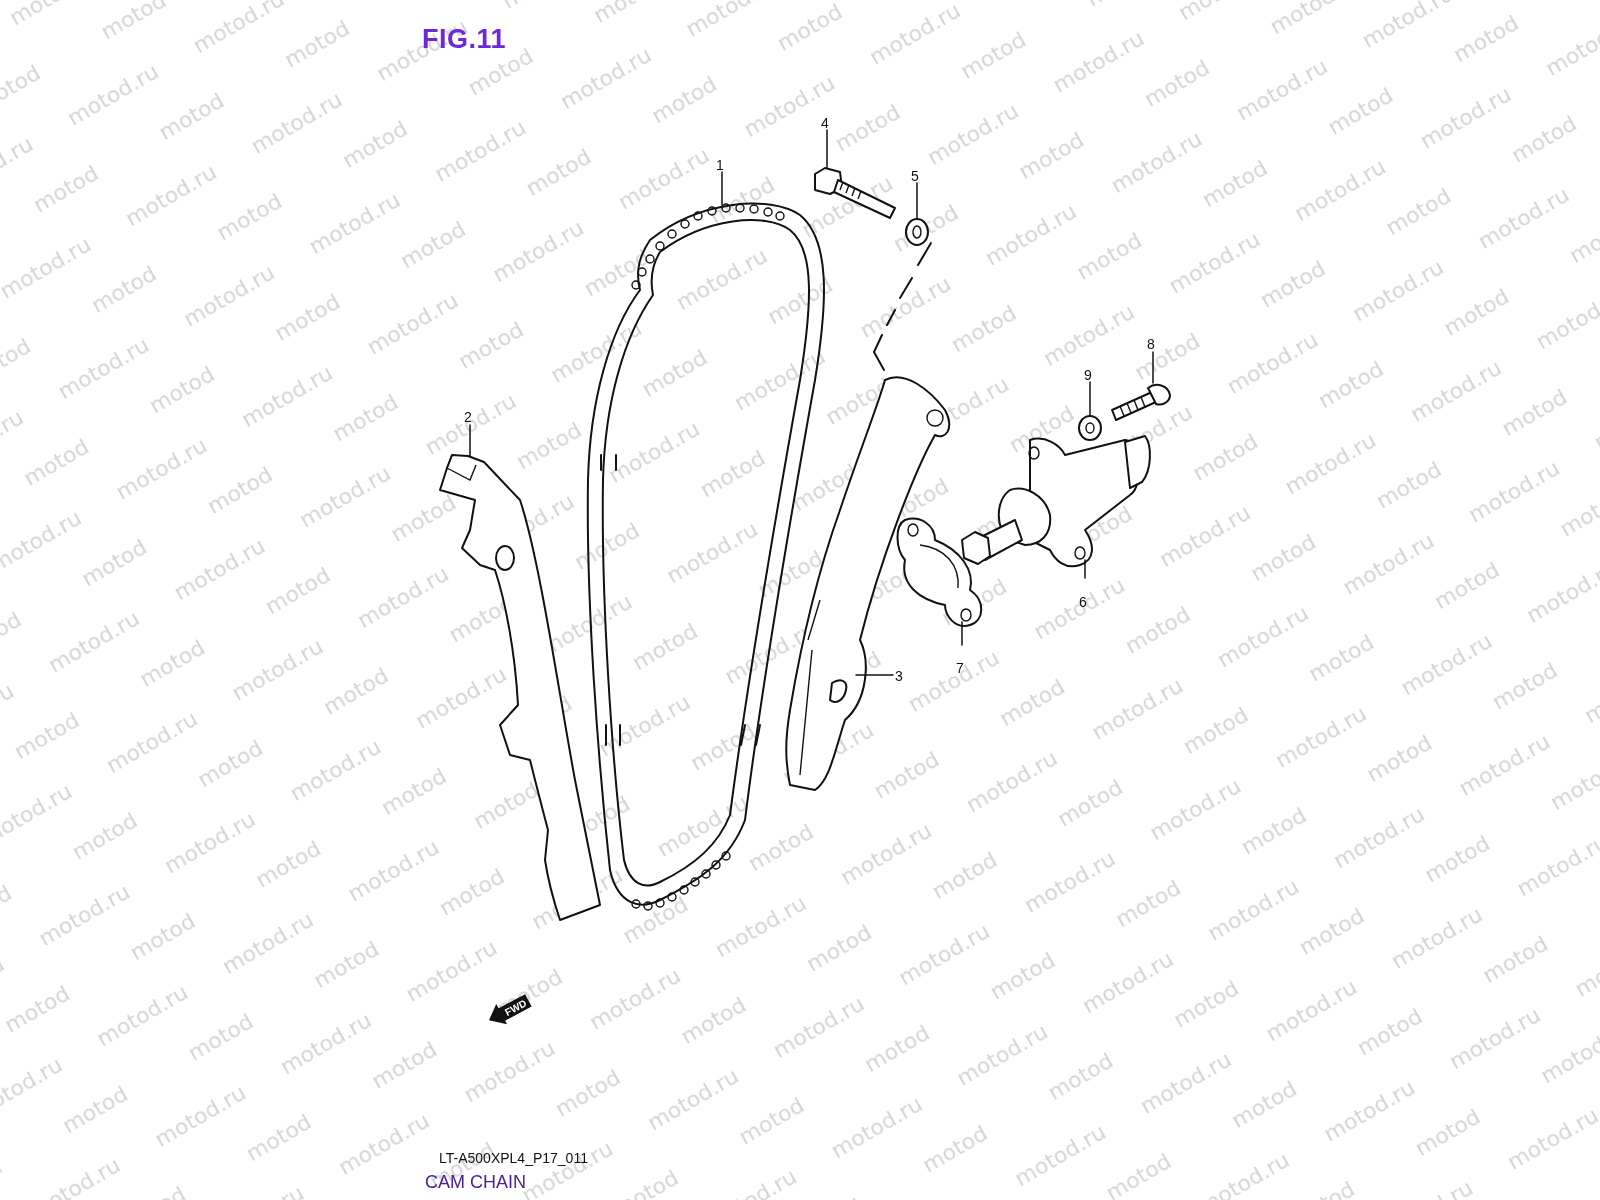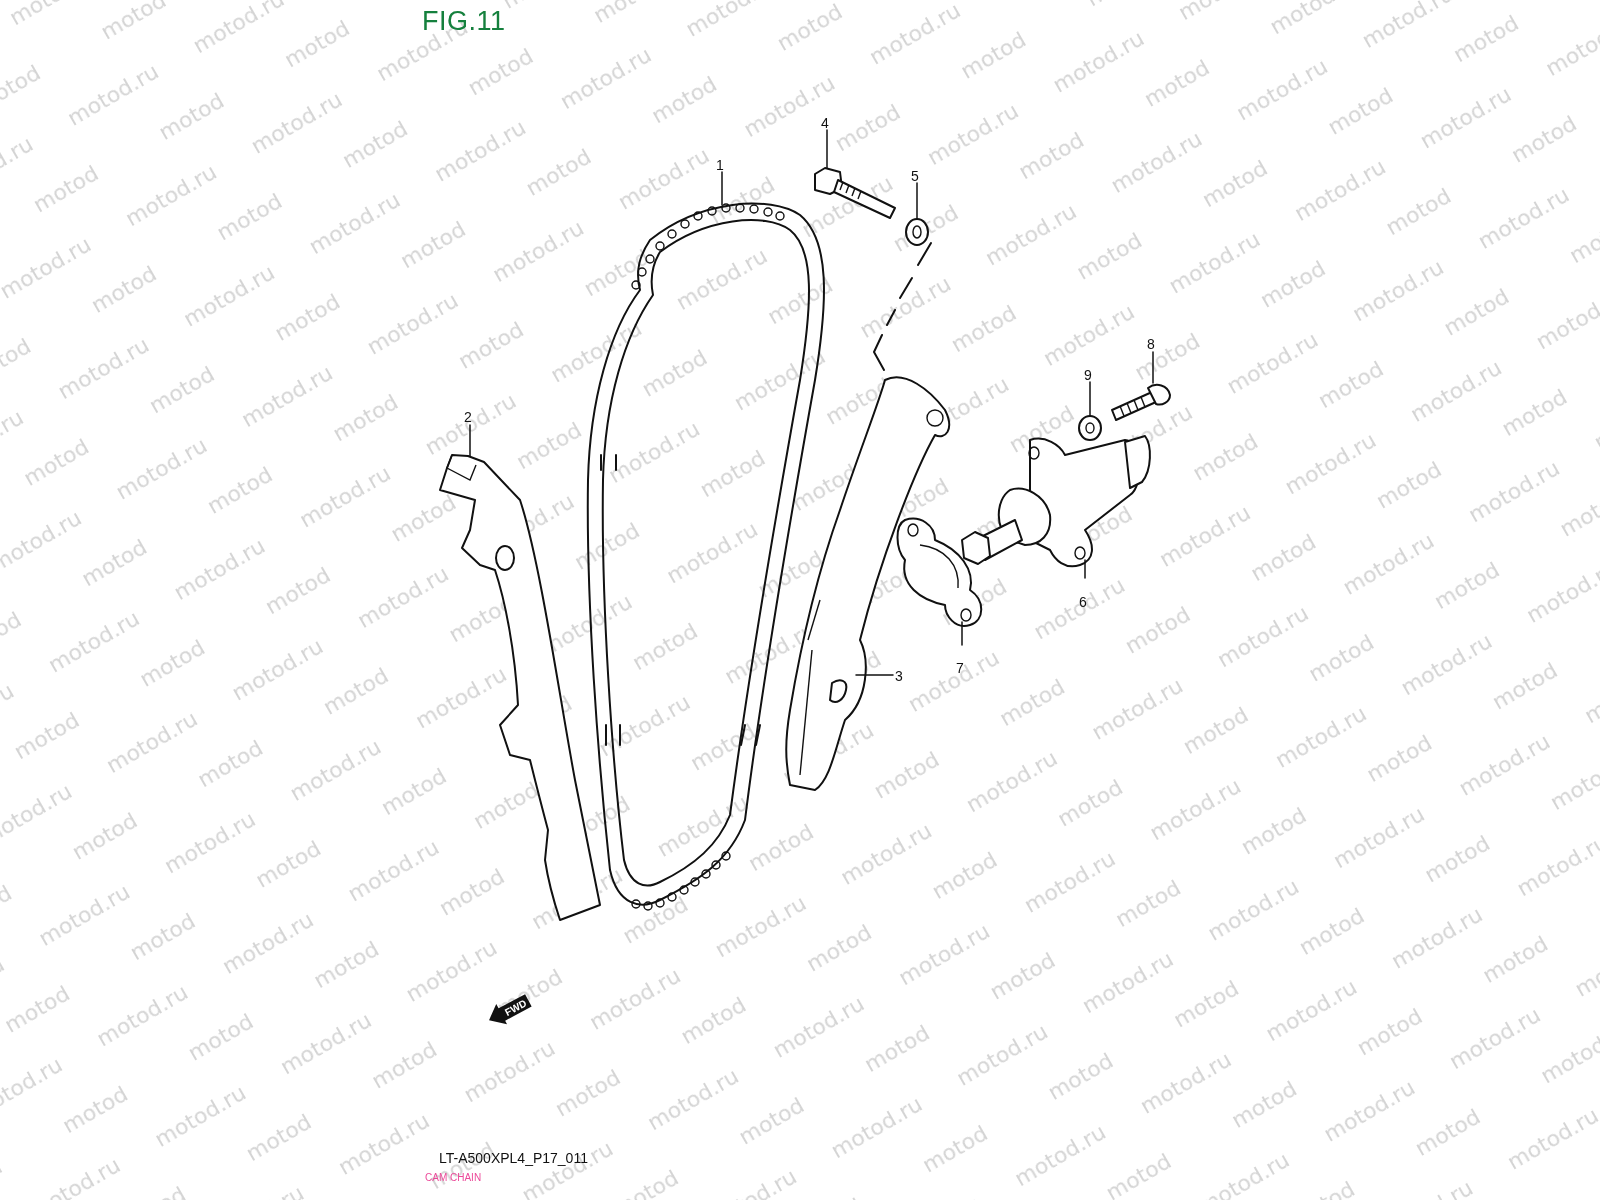--- a/index.html
+++ b/index.html
@@ -1,23 +1,23 @@
 <!DOCTYPE html>
 <html><head>
 <meta charset="utf-8">
 <style>
   html, body { margin: 0; padding: 0; background: #ffffff; }
   body { width: 1600px; height: 1200px; position: relative; overflow: hidden;
          font-family: "Liberation Sans", sans-serif; }
   #watermark { position: absolute; left: 0; top: 0; width: 1600px; height: 1200px; pointer-events: none; }
   #diagram { position: absolute; left: 0; top: 0; width: 1600px; height: 1200px; }
-  .fig-title { position: absolute; left: 422px; top: 6px; font-size: 27px; font-weight: normal;
-               color: #15803d; letter-spacing: 0.5px; }
+  .fig-title { position: absolute; left: 422px; top: 24px; font-size: 27px; font-weight: bold;
+               color: #6d28d9; letter-spacing: 0.5px; }
   .footer-code { position: absolute; left: 439px; top: 1150px; font-size: 14px; color: #111; }
-  .footer-name { position: absolute; left: 425px; top: 1172px; font-size: 10px; color: #ec4899; }
+  .footer-name { position: absolute; left: 425px; top: 1172px; font-size: 18px; color: #4c1d95; }
   .callout { font-family: "Liberation Sans", sans-serif; font-size: 14px; fill: #111; }
   .ln { fill: none; stroke: #111; stroke-width: 2; stroke-linecap: round; stroke-linejoin: round; }
   .thin { fill: none; stroke: #111; stroke-width: 1.4; }
   .part { fill: #fff; stroke: #111; stroke-width: 2; stroke-linejoin: round; }
   .wm { font-family: "DejaVu Sans", sans-serif; font-size: 22px; fill: #d4d4d4; }
 </style>
 </head>
 <body>
 
 <svg id="watermark" viewBox="0 0 1600 1200">

